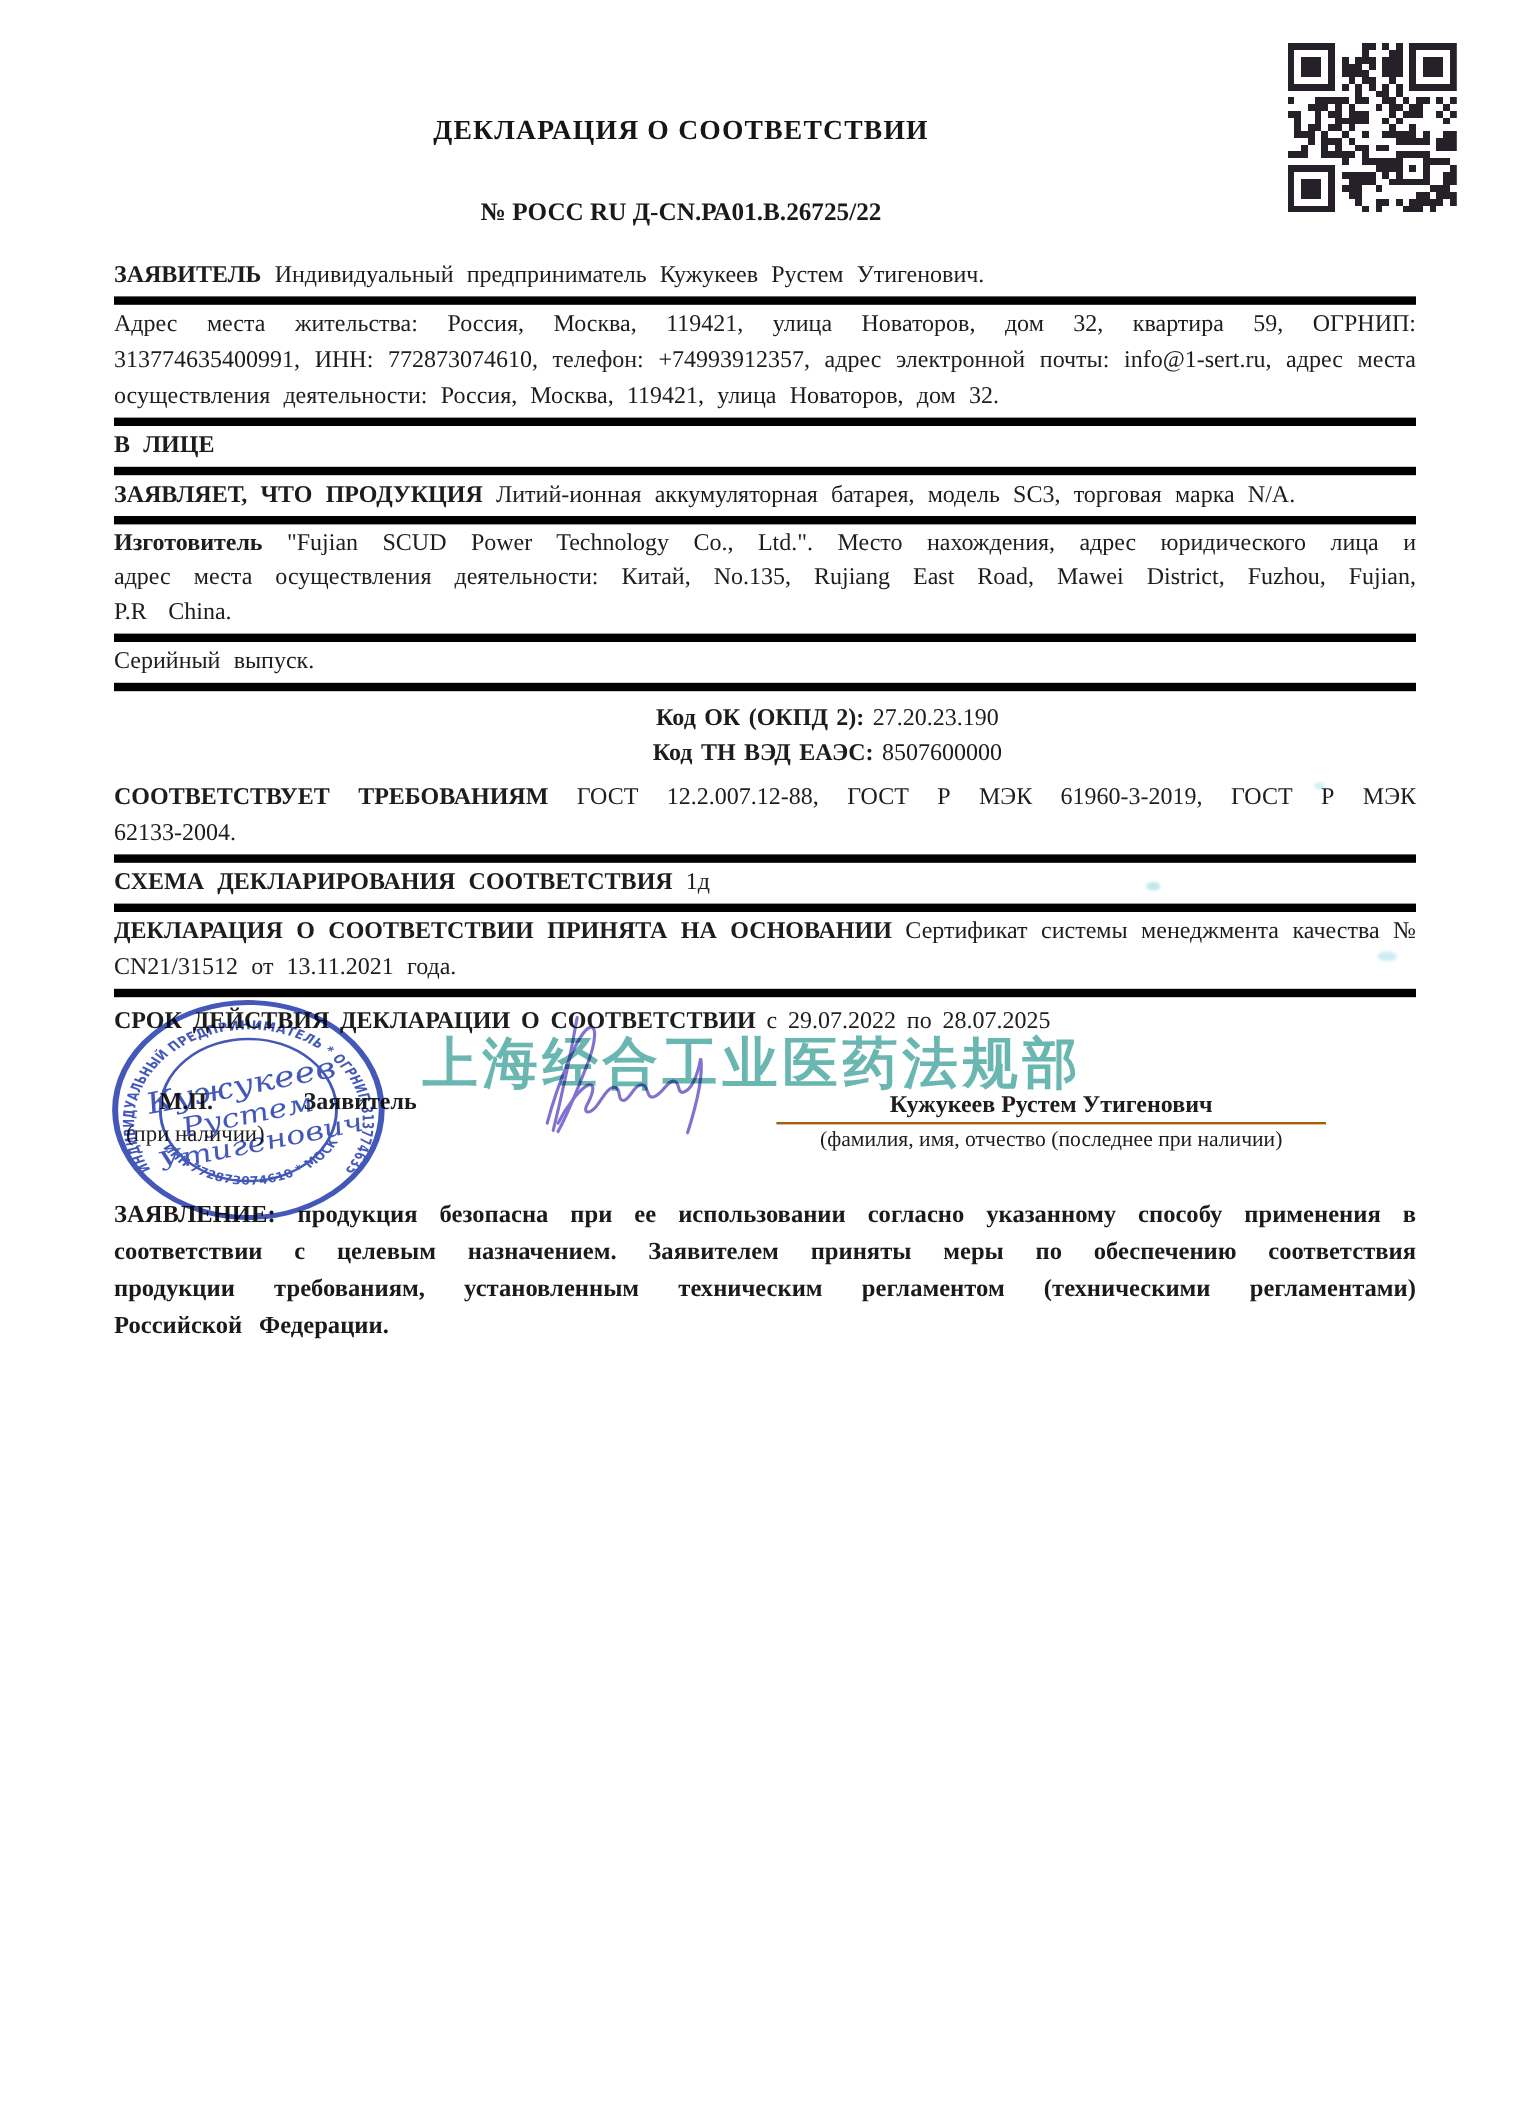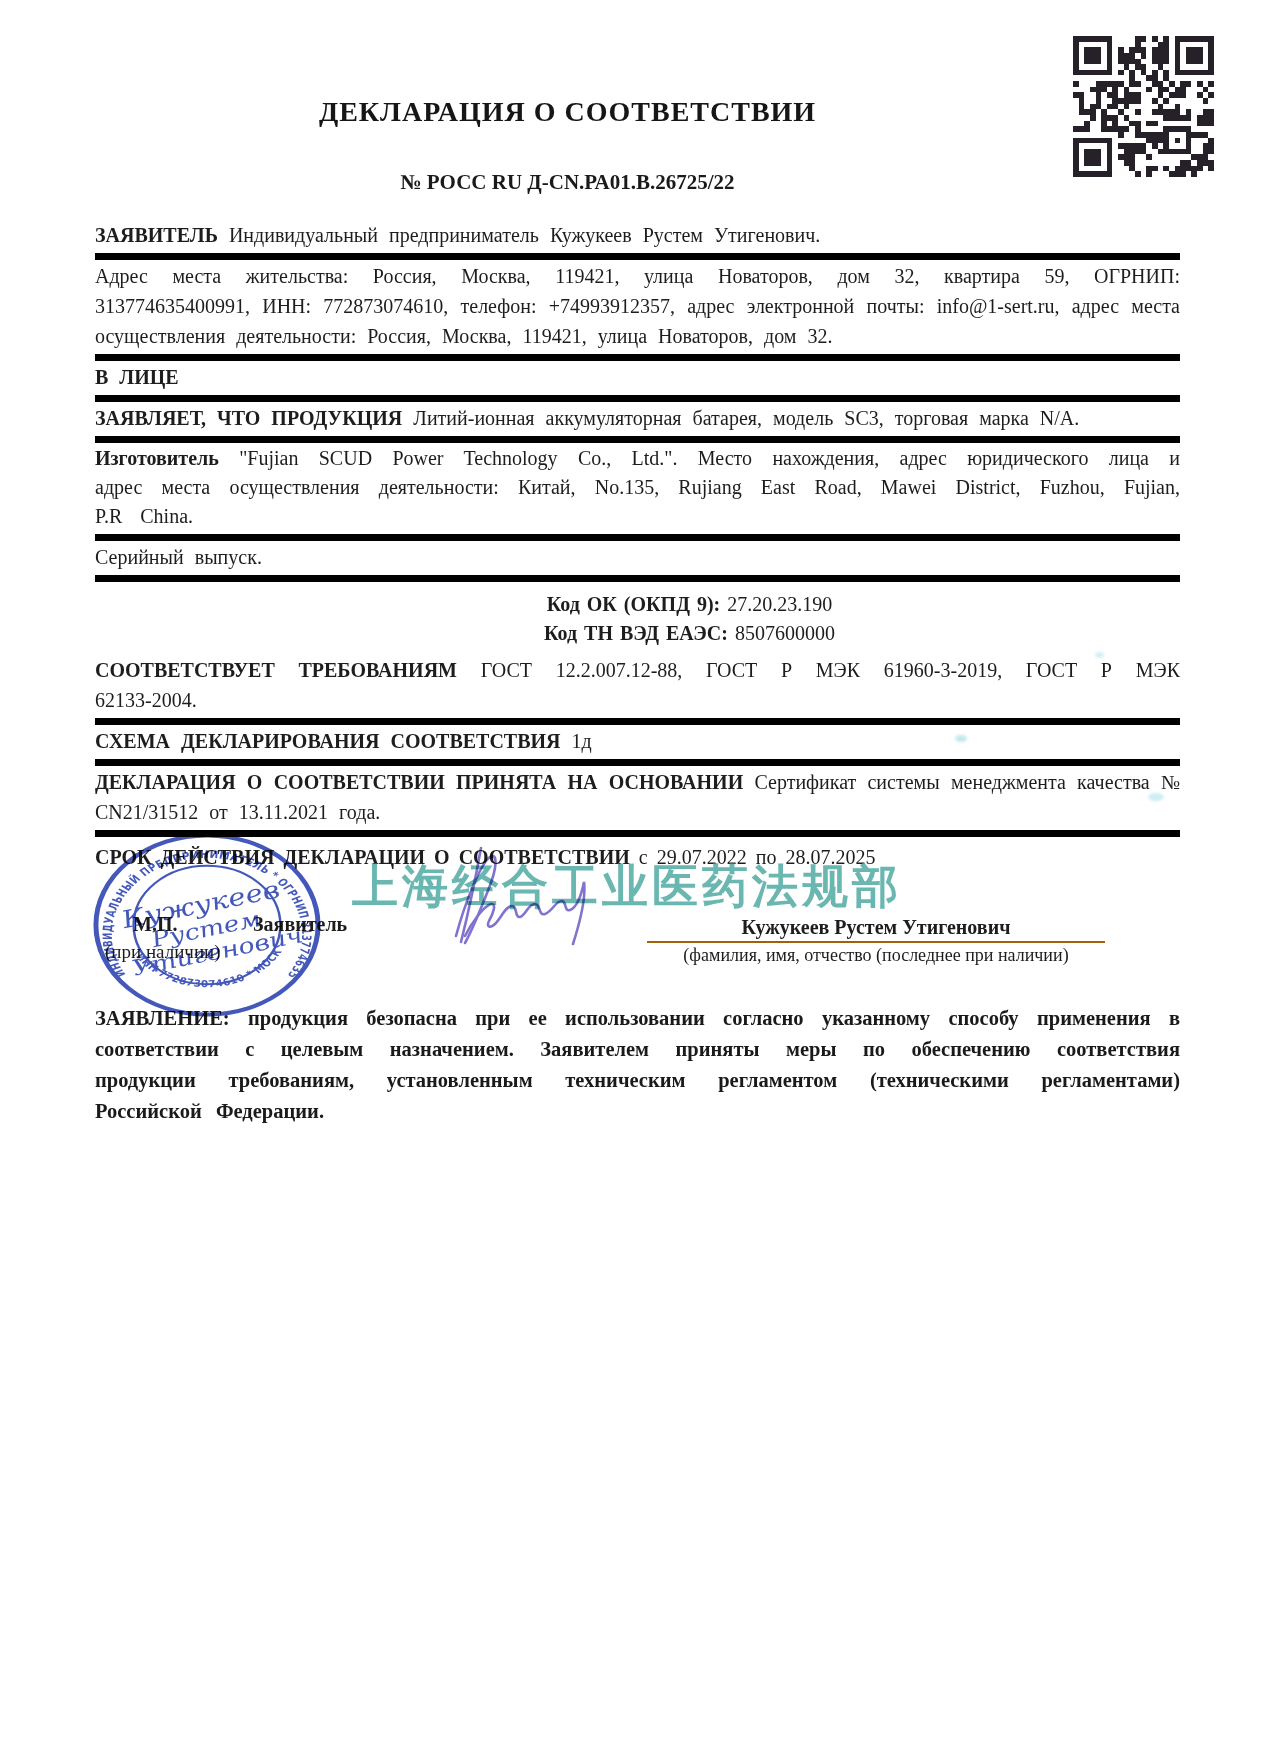--- a/index.html
+++ b/index.html
@@ -1,20 +1,20 @@
 <!DOCTYPE html>
 <html><head>
 <meta charset="utf-8">
 <style>
   html,body{margin:0;padding:0;background:#e8e8e8;}
   .page{position:relative;width:1276px;height:1755px;background:#ffffff;overflow:hidden;
         font-family:"Liberation Serif","DejaVu Serif",serif;color:#1d1d1d;}
   .content{position:absolute;left:95px;top:0;width:1085px;z-index:10;}
   .doc-title{margin-top:96px;text-align:center;transform:translateX(-70px);
-             font-size:28px;font-weight:bold;letter-spacing:1px;color:#161616;}
+             font-size:23px;font-weight:bold;letter-spacing:1px;color:#161616;}
   .doc-number{margin-top:42px;text-align:center;transform:translateX(-70px);
               font-size:21px;font-weight:bold;color:#1a1a1a;}
   .rows{margin-top:24px;}
   .row{border-bottom:7px solid #000000;padding:1px 0 3px;font-size:20px;line-height:30px;
        text-align:justify;text-align-last:left;word-spacing:6px;}
   .row.tight{line-height:29px;}
   .row.wide-space{word-spacing:13px;}
   .b{font-weight:bold;}
   .codes{padding:8px 0 6px;text-align:center;transform:translateX(52px);
          font-size:20px;line-height:29px;word-spacing:2px;}
@@ -408,21 +408,21 @@
         <span class="b">Изготовитель</span>
         <span>"Fujian SCUD Power Technology Co., Ltd.". Место нахождения, адрес юридического лица и адрес места осуществления деятельности: Китай, No.135, Rujiang East Road, Mawei District, Fuzhou, Fujian, P.R China.</span>
       </div>
 
       <div class="row">
         <span>Серийный выпуск.</span>
       </div>
 
       <div class="codes">
         <div>
-          <span class="b">Код ОК (ОКПД 9):</span>
+          <span class="b">Код ОК (ОКПД 2):</span>
           <span>27.20.23.190</span>
         </div>
         <div>
           <span class="b">Код ТН ВЭД ЕАЭС:</span>
           <span>8507600000</span>
         </div>
       </div>
 
       <div class="row wide-space">
         <span class="b">СООТВЕТСТВУЕТ ТРЕБОВАНИЯМ</span>

